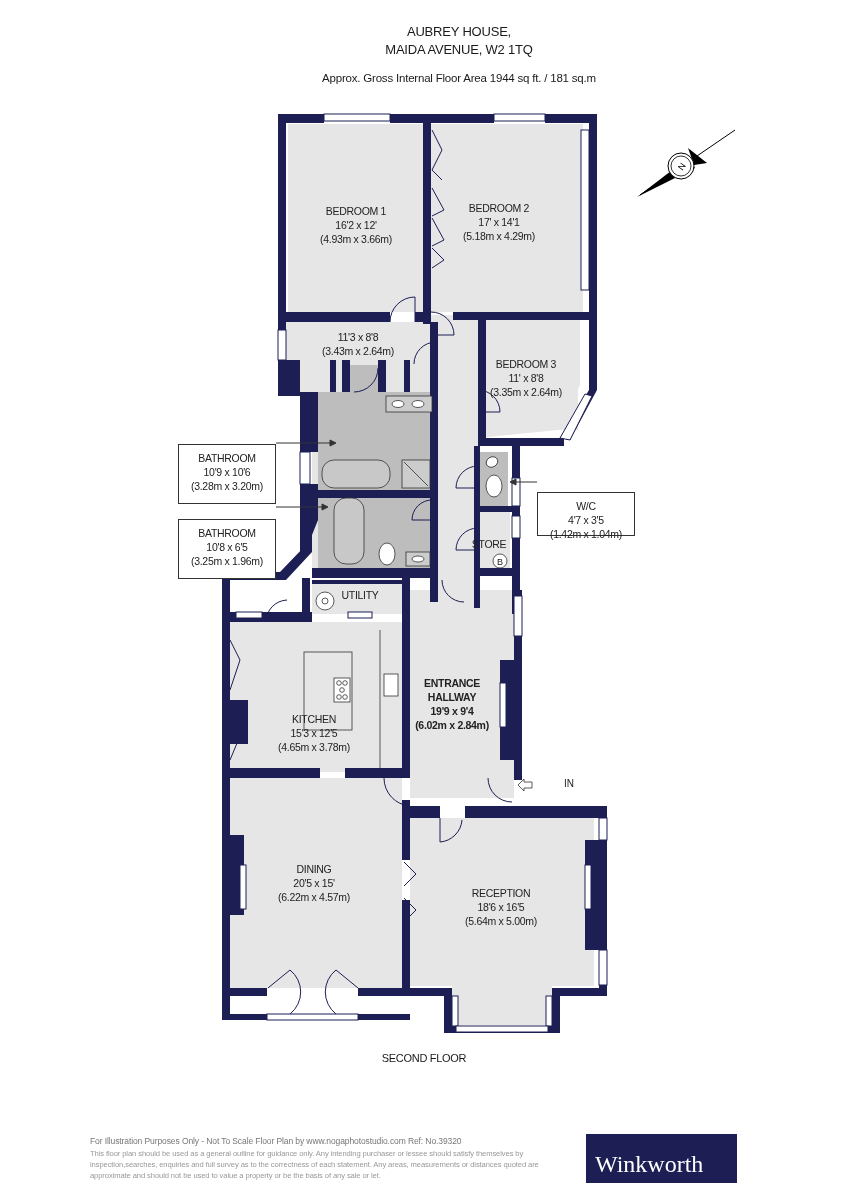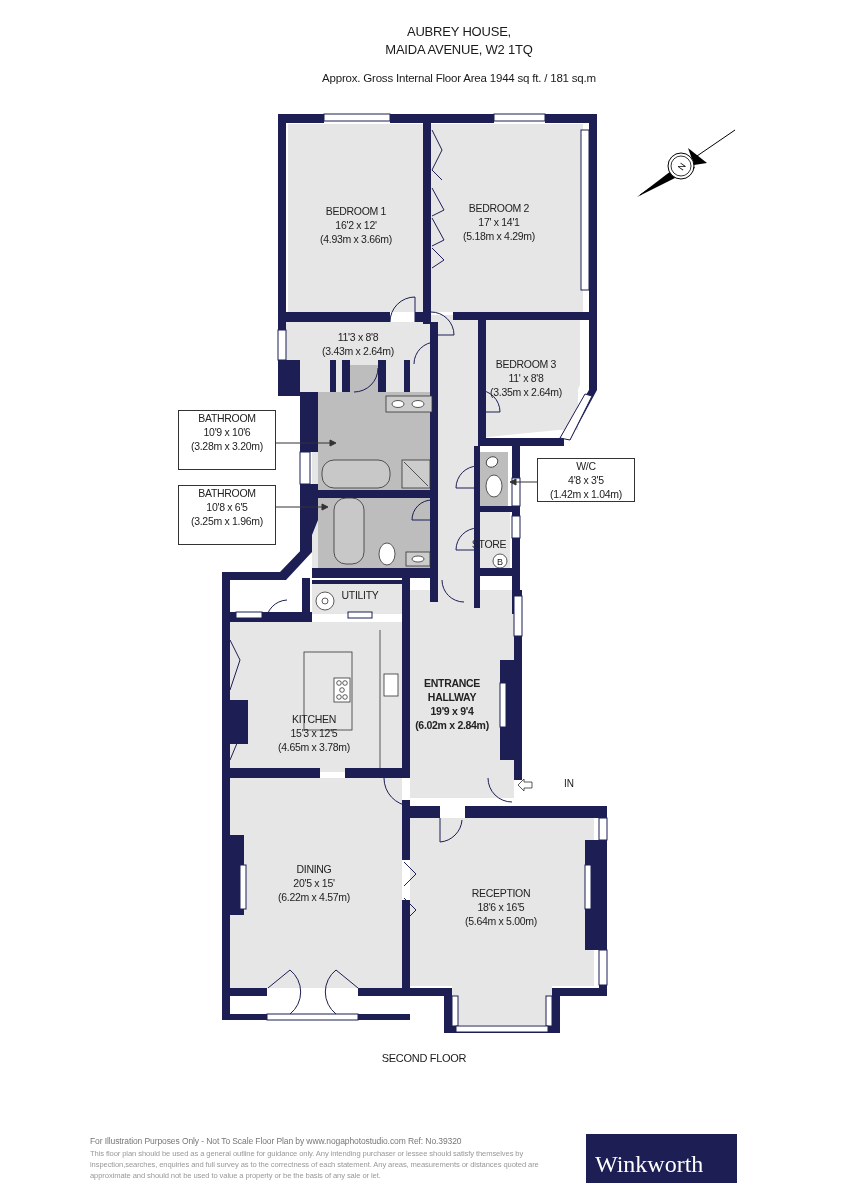--- a/index.html
+++ b/index.html
@@ -3,21 +3,21 @@
 <meta charset="utf-8">
 <style>
   html,body{margin:0;padding:0;background:#ffffff;}
   body{width:848px;height:1200px;position:relative;overflow:hidden;font-family:"Liberation Sans",sans-serif;color:#1a1a1a;}
   .hdr{position:absolute;left:0;width:848px;text-align:center;font-family:"Liberation Sans",sans-serif;padding-left:35px;}
   .t1{top:24px;font-size:13px;letter-spacing:-0.2px;}
   .t2{top:42px;font-size:13px;letter-spacing:-0.2px;}
   .t3{top:72px;font-size:11.5px;letter-spacing:-0.2px;}
   svg#plan{position:absolute;left:0;top:0;}
   .rl{position:absolute;text-align:center;font-size:10.5px;line-height:14px;color:#222;letter-spacing:-0.3px;white-space:nowrap;transform:translateX(-50%);}
-  .callout{position:absolute;border:1px solid #333;background:#fff;text-align:center;font-size:10.5px;line-height:14px;letter-spacing:-0.3px;color:#222;box-sizing:border-box;}
+  .callout{position:absolute;border:1px solid #333;background:#fff;text-align:center;font-size:10.5px;line-height:14px;letter-spacing:-0.3px;color:#222;box-sizing:border-box;padding-top:6px;margin-top:34px;}
   .floor{position:absolute;top:1052px;left:0;width:848px;text-align:center;font-size:11px;letter-spacing:-0.3px;}
   .disc1{position:absolute;left:90px;top:1136px;font-size:8.5px;color:#777;letter-spacing:-0.1px;white-space:nowrap;}
   .disc2{position:absolute;left:90px;top:1149px;width:480px;font-size:7.6px;line-height:10.8px;color:#999;letter-spacing:-0.1px;}
   .logo{position:absolute;left:586px;top:1134px;width:151px;height:49px;background:#1c1e54;color:#fff;font-family:"Liberation Serif",serif;font-size:24px;box-sizing:border-box;padding:17px 0 0 9px;}
   .inlbl{position:absolute;left:532px;top:778px;font-size:10px;margin-left:32px;}
 </style>
 </head>
 <body>
 
 <div class="hdr t1">AUBREY HOUSE,</div>
@@ -236,21 +236,21 @@
   <div>10'9 x 10'6</div>
   <div>(3.28m x 3.20m)</div>
 </div>
 <div class="callout" style="left:178px;top:485px;width:98px;height:60px;">
   <div>BATHROOM</div>
   <div>10'8 x 6'5</div>
   <div>(3.25m x 1.96m)</div>
 </div>
 <div class="callout" style="left:537px;top:458px;width:98px;height:44px;">
   <div>W/C</div>
-  <div>4'8 x 3'5</div>
+  <div>4'7 x 3'5</div>
   <div>(1.42m x 1.04m)</div>
 </div>
 
 <div class="rl" style="left:489px;top:537px;">
   <div>STORE</div>
 </div>
 <div class="rl" style="left:360px;top:588px;">
   <div>UTILITY</div>
 </div>
 <div class="rl" style="left:314px;top:712px;">

